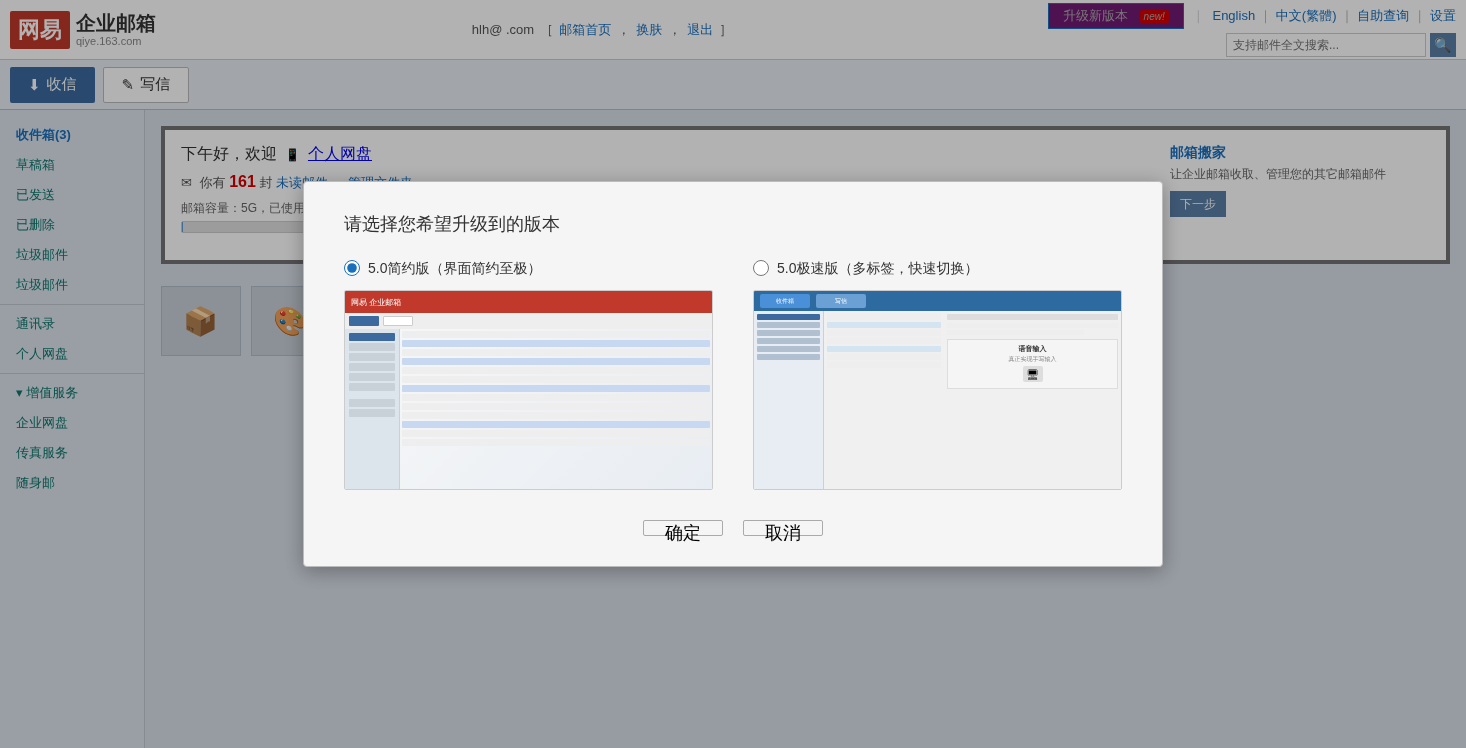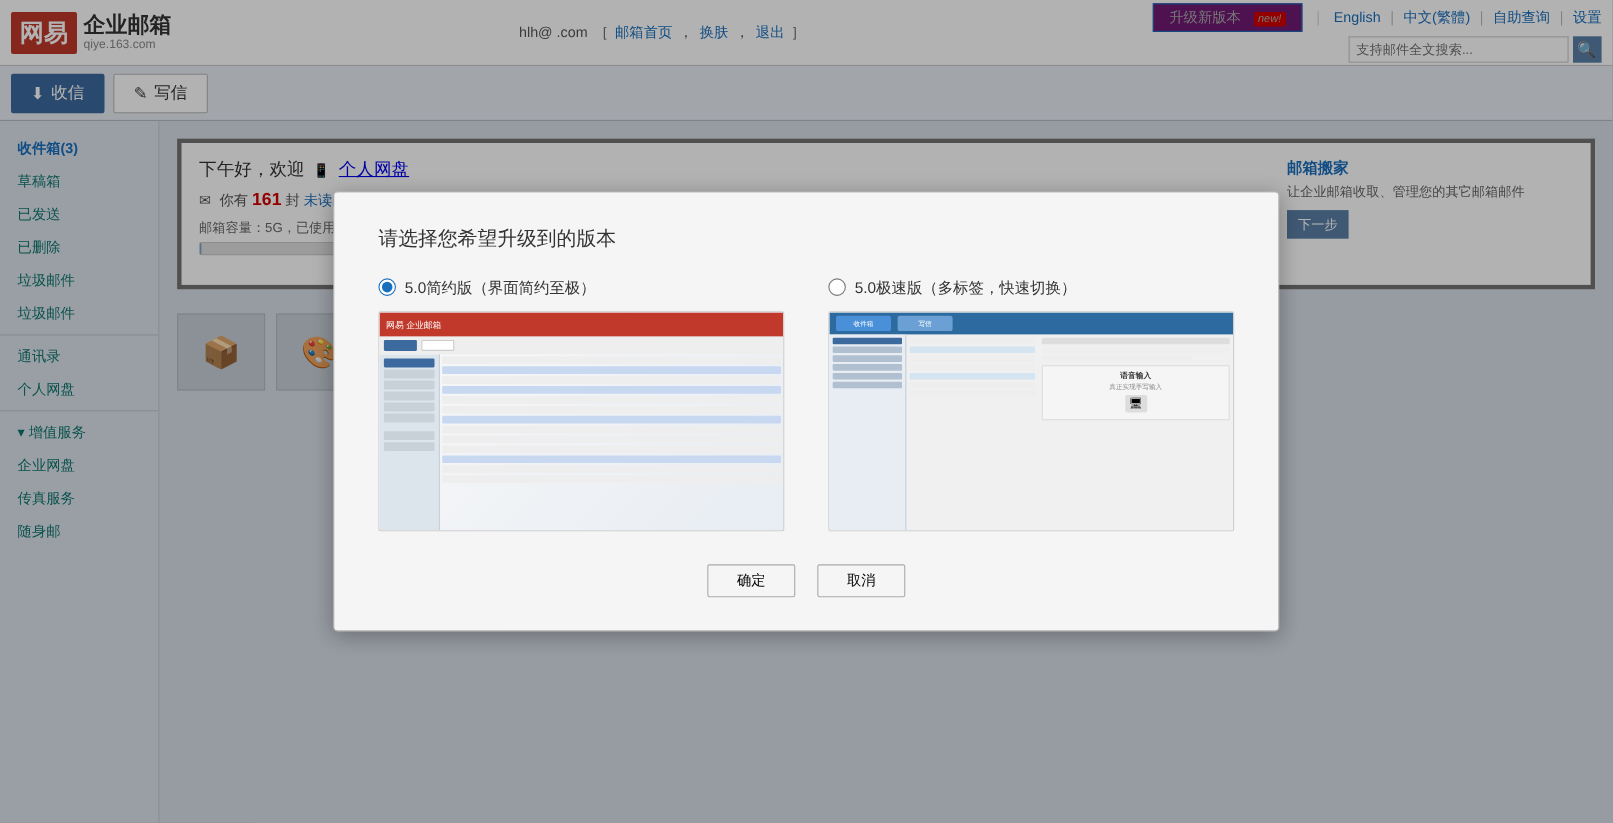--- a/index.html
+++ b/index.html
@@ -361,25 +361,25 @@
       text-align: center;
     }
 
     #modal-buttons {
       display: flex;
       justify-content: center;
       gap: 20px;
     }
     .modal-btn {
       width: 80px;
-      height: 30px;
+      height: 16px;
       border: 1px solid #aaa;
       background: #f5f5f5;
       cursor: pointer;
-      font-size: 13px;
+      font-size: 18px;
       border-radius: 2px;
     }
   </style>
 </head>
 <body>
 
 <div id="header">
   <div id="logo-area">
     <div id="logo-box">网易</div>
     <div id="logo-text">

